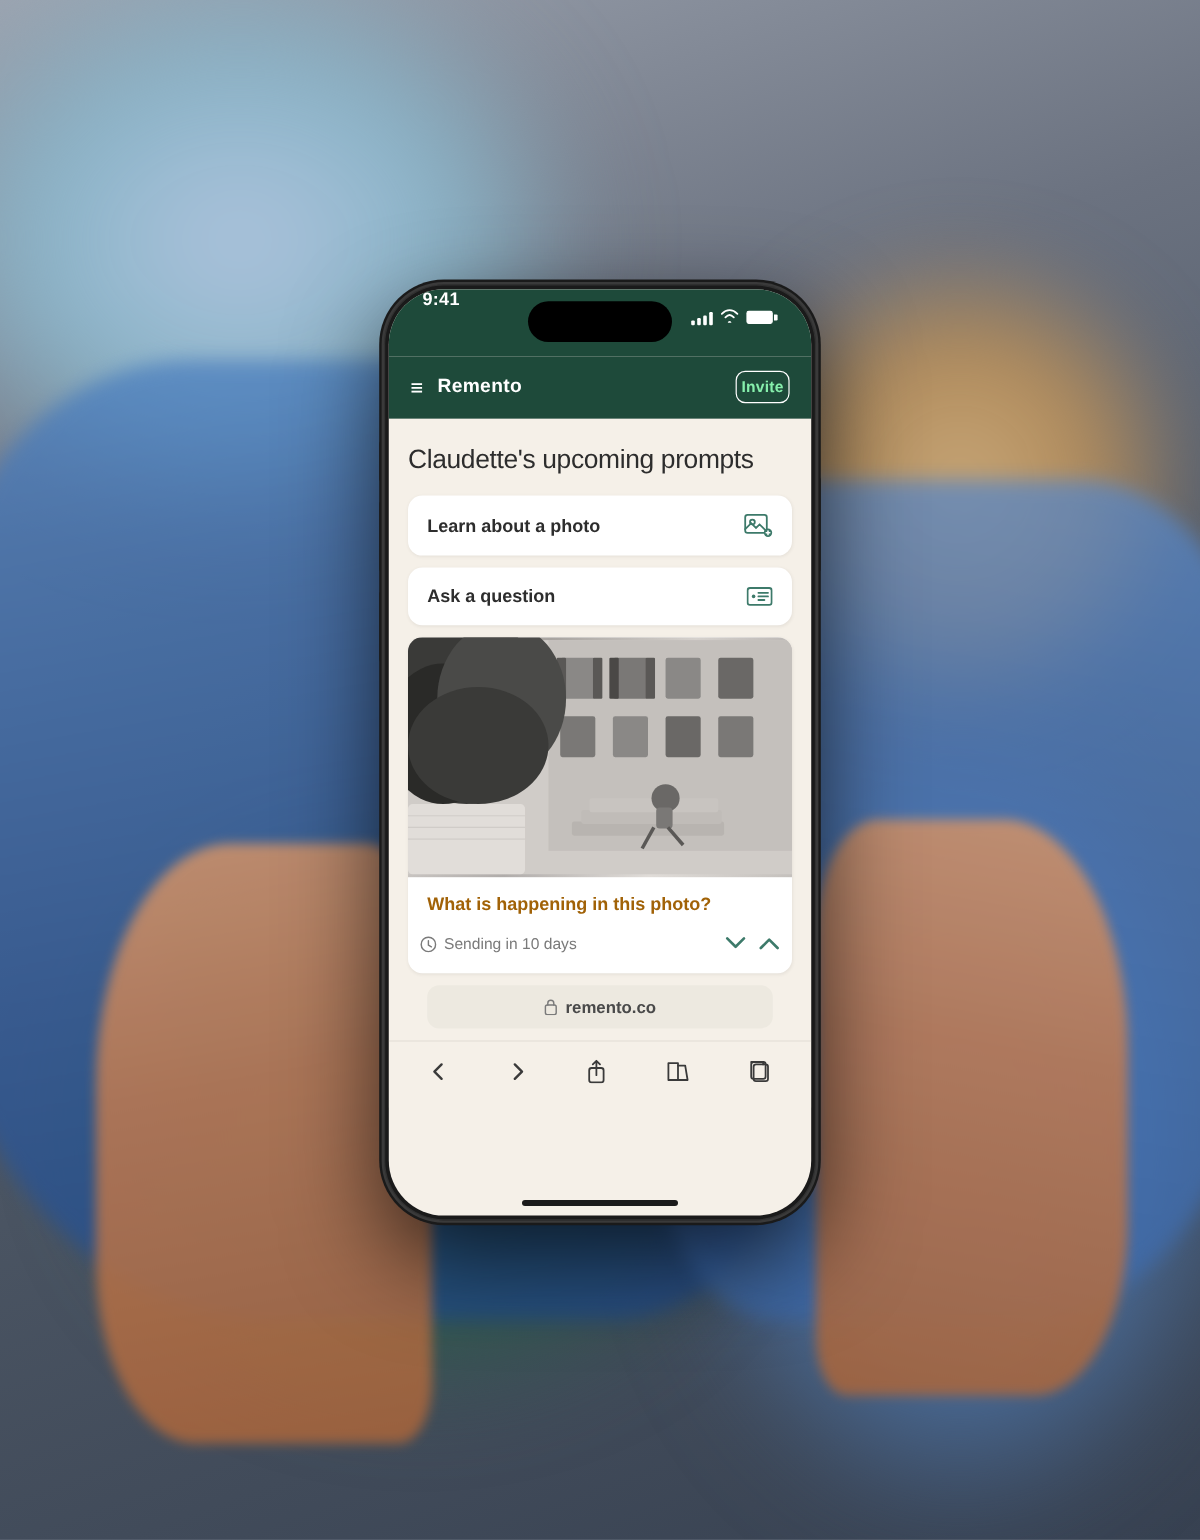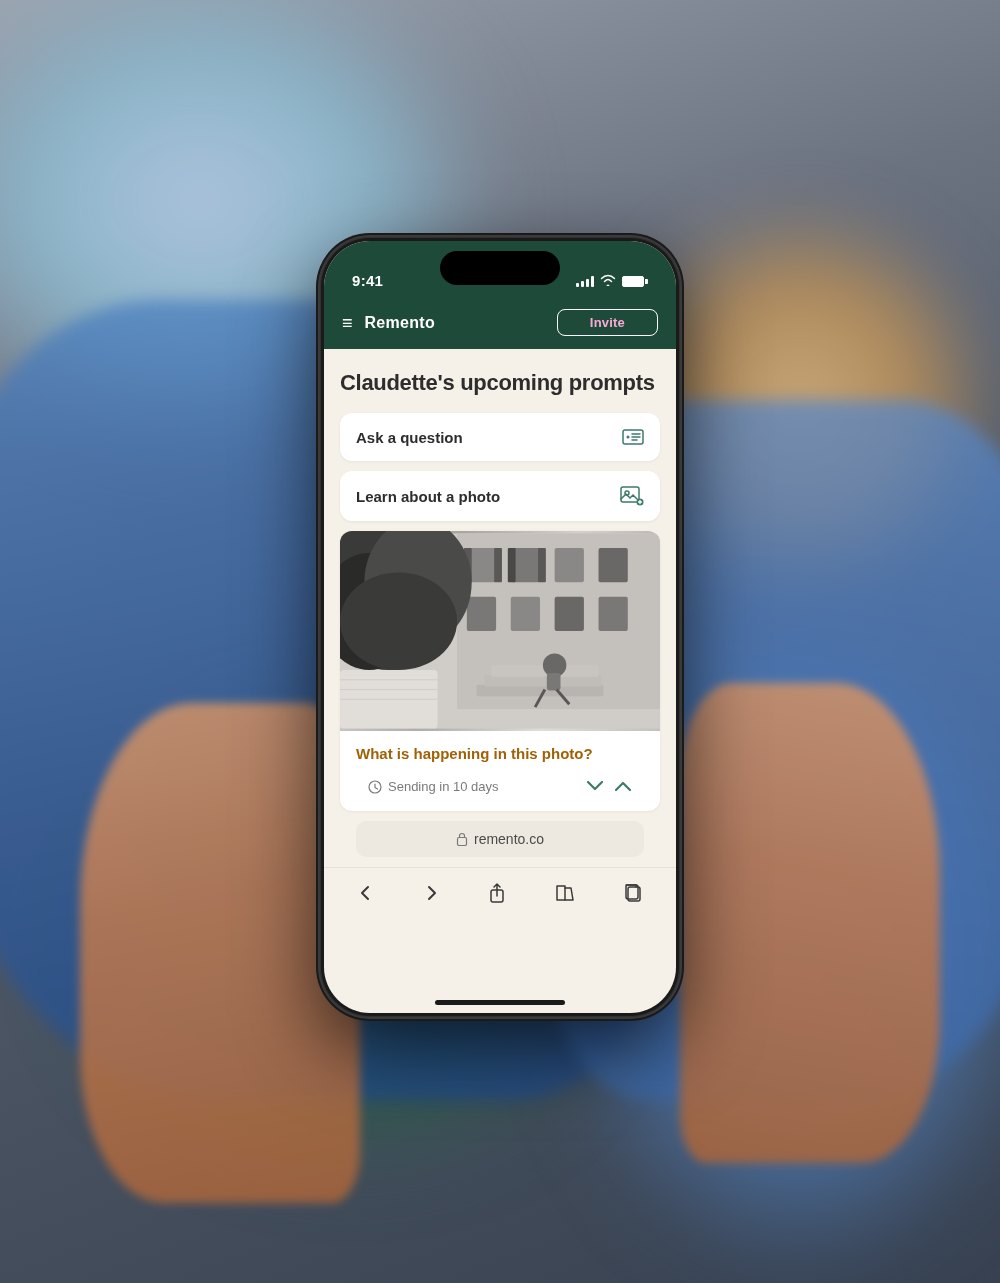--- a/index.html
+++ b/index.html
@@ -141,21 +141,20 @@
       border-radius: 46px;
       overflow: hidden;
       background: #f5f0e8;
     }
 
     
     .status-bar {
       height: 56px;
       background: #1e4a3a;
       display: flex;
-      align-items: flex-end;
       justify-content: space-between;
       padding: 0 28px 8px;
     }
 
     .status-time {
       font-size: 15px;
       font-weight: 600;
       color: #fff;
       letter-spacing: 0.3px;
     }
@@ -231,40 +230,40 @@
     .app-title {
       color: #fff;
       font-size: 16px;
       font-weight: 600;
       letter-spacing: 0.3px;
     }
 
     .invite-button {
       background: transparent;
       border: 1.5px solid #fff;
-      color: #f9a8d4;
+      color: #86efac;
       font-size: 13px;
       font-weight: 600;
-      padding: 5px 32px;
+      padding: 5px 4px;
       border-radius: 8px;
       cursor: pointer;
       letter-spacing: 0.2px;
     }
 
     
     .content-area {
       background: #f5f0e8;
       padding: 20px 16px 0;
       flex: 1;
       overflow-y: auto;
     }
 
     .page-title {
       font-size: 22px;
-      font-weight: 700;
+      font-weight: 400;
       color: #2d2d2d;
       margin-bottom: 16px;
       letter-spacing: -0.3px;
       line-height: 1.3;
     }
 
     
     .prompt-card {
       background: #fff;
       border-radius: 12px;
@@ -311,21 +310,21 @@
       font-weight: 600;
       color: #a16207;
       padding: 12px 16px 6px;
       line-height: 1.4;
     }
 
     .photo-meta {
       display: flex;
       align-items: center;
       justify-content: space-between;
-      padding: 6px 28px 14px;
+      padding: 6px 10px 14px;
     }
 
     .sending-info {
       display: flex;
       align-items: center;
       gap: 6px;
       color: #7a7a7a;
       font-size: 13px;
     }
 
@@ -350,21 +349,21 @@
       padding: 10px 16px;
       display: flex;
       align-items: center;
       justify-content: center;
       gap: 6px;
     }
 
     .browser-url {
       font-size: 14px;
       color: #4a4a4a;
-      font-weight: 400;
+      font-weight: 700;
     }
 
     
     .bottom-nav {
       height: 56px;
       background: #f5f0e8;
       border-top: 1px solid #e5e0d8;
       display: flex;
       align-items: center;
       justify-content: space-around;
@@ -484,41 +483,41 @@
           <span class="hamburger-icon">≡</span>
           <span class="app-title">Remento</span>
         </div>
         <button class="invite-button">Invite</button>
       </div>
 
       <div class="content-area">
         <div class="page-title">Claudette's upcoming prompts</div>
 
         <div class="prompt-card">
+          <span class="prompt-label">Learn about a photo</span>
+          <span class="prompt-icon">
+            <svg width="24" height="22" viewBox="0 0 24 22" fill="none">
+              <rect x="1" y="2" width="18" height="15" rx="2" stroke="#3d7a6a" stroke-width="1.5" fill="none"></rect>
+              <circle cx="7" cy="8" r="2" stroke="#3d7a6a" stroke-width="1.5" fill="none"></circle>
+              <path d="M1 14l5-5 4 4 3-3 5 5" stroke="#3d7a6a" stroke-width="1.5" stroke-linecap="round" fill="none"></path>
+              <circle cx="20" cy="17" r="3.5" fill="#3d7a6a"></circle>
+              <path d="M20 15.5v3M18.5 17h3" stroke="white" stroke-width="1.3" stroke-linecap="round"></path>
+            </svg>
+          </span>
+        </div>
+
+        <div class="prompt-card">
           <span class="prompt-label">Ask a question</span>
           <span class="prompt-icon">
             <svg width="22" height="20" viewBox="0 0 22 20" fill="none">
               <rect x="1" y="3" width="20" height="14" rx="2" stroke="#3d7a6a" stroke-width="1.5" fill="none"></rect>
               <circle cx="6" cy="10" r="1.5" fill="#3d7a6a"></circle>
               <line x1="10" y1="7" x2="18" y2="7" stroke="#3d7a6a" stroke-width="1.5" stroke-linecap="round"></line>
               <line x1="10" y1="10" x2="18" y2="10" stroke="#3d7a6a" stroke-width="1.5" stroke-linecap="round"></line>
               <line x1="10" y1="13" x2="15" y2="13" stroke="#3d7a6a" stroke-width="1.5" stroke-linecap="round"></line>
-            </svg>
-          </span>
-        </div>
-
-        <div class="prompt-card">
-          <span class="prompt-label">Learn about a photo</span>
-          <span class="prompt-icon">
-            <svg width="24" height="22" viewBox="0 0 24 22" fill="none">
-              <rect x="1" y="2" width="18" height="15" rx="2" stroke="#3d7a6a" stroke-width="1.5" fill="none"></rect>
-              <circle cx="7" cy="8" r="2" stroke="#3d7a6a" stroke-width="1.5" fill="none"></circle>
-              <path d="M1 14l5-5 4 4 3-3 5 5" stroke="#3d7a6a" stroke-width="1.5" stroke-linecap="round" fill="none"></path>
-              <circle cx="20" cy="17" r="3.5" fill="#3d7a6a"></circle>
-              <path d="M20 15.5v3M18.5 17h3" stroke="white" stroke-width="1.3" stroke-linecap="round"></path>
             </svg>
           </span>
         </div>
 
         <div class="photo-card">
           <div class="photo-image">
             
             <svg width="100%" height="100%" viewBox="0 0 328 200" xmlns="http://www.w3.org/2000/svg">
 
               <rect width="328" height="200" fill="#d0ccc8"></rect>

